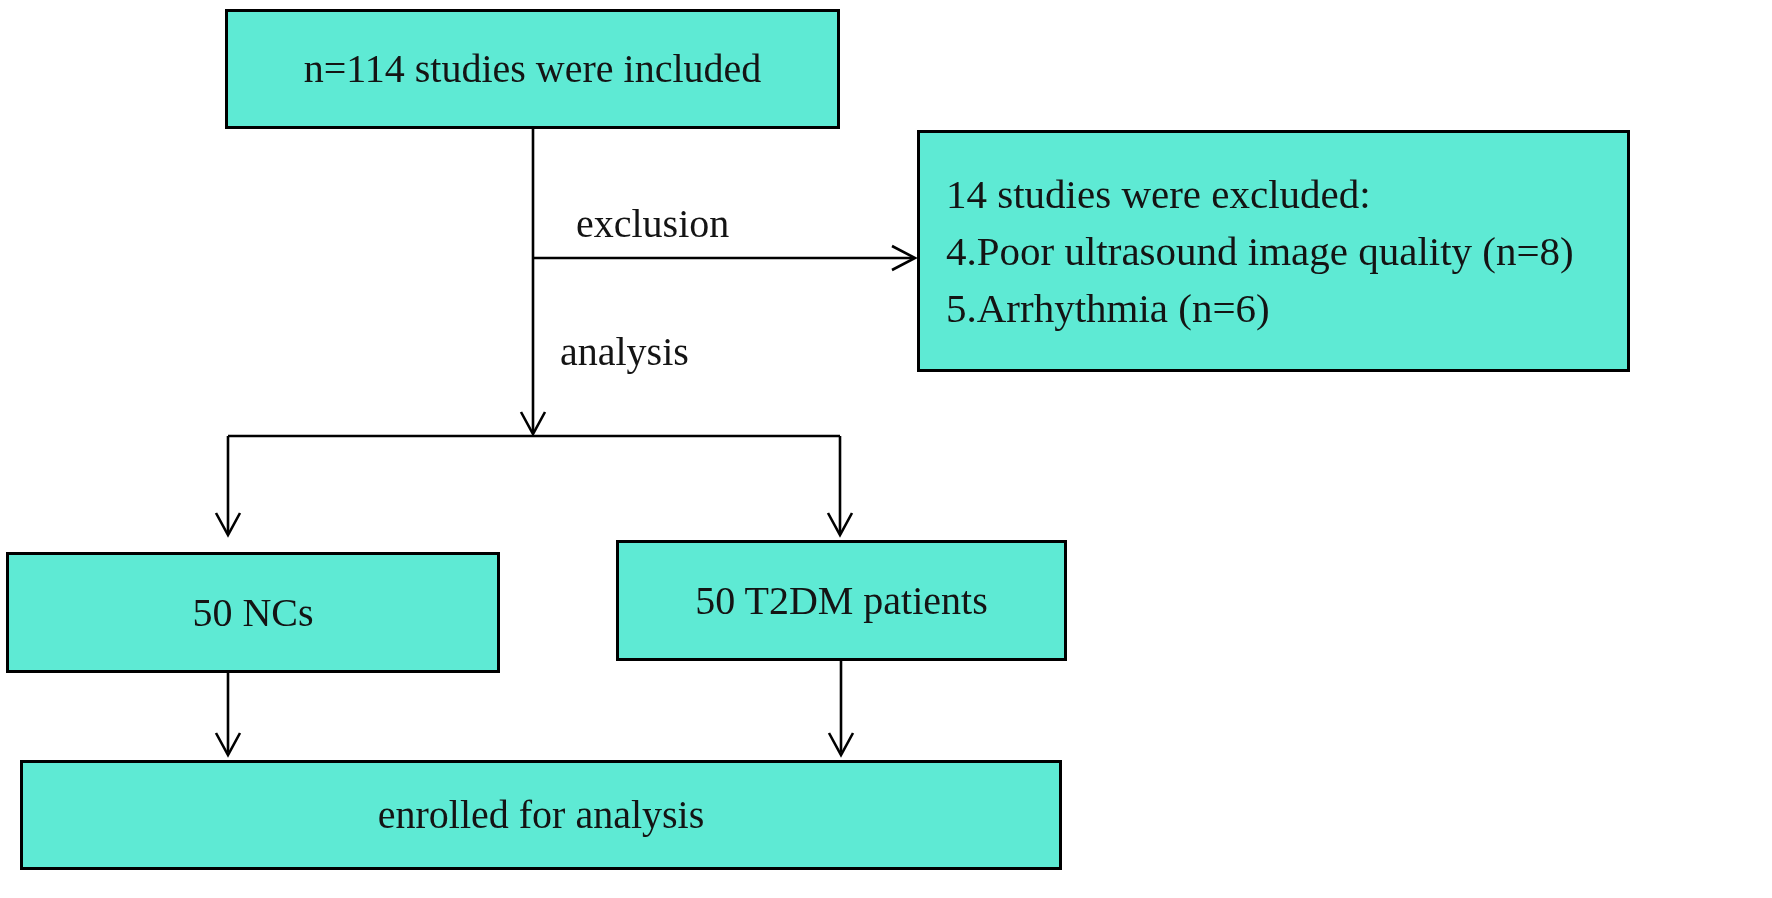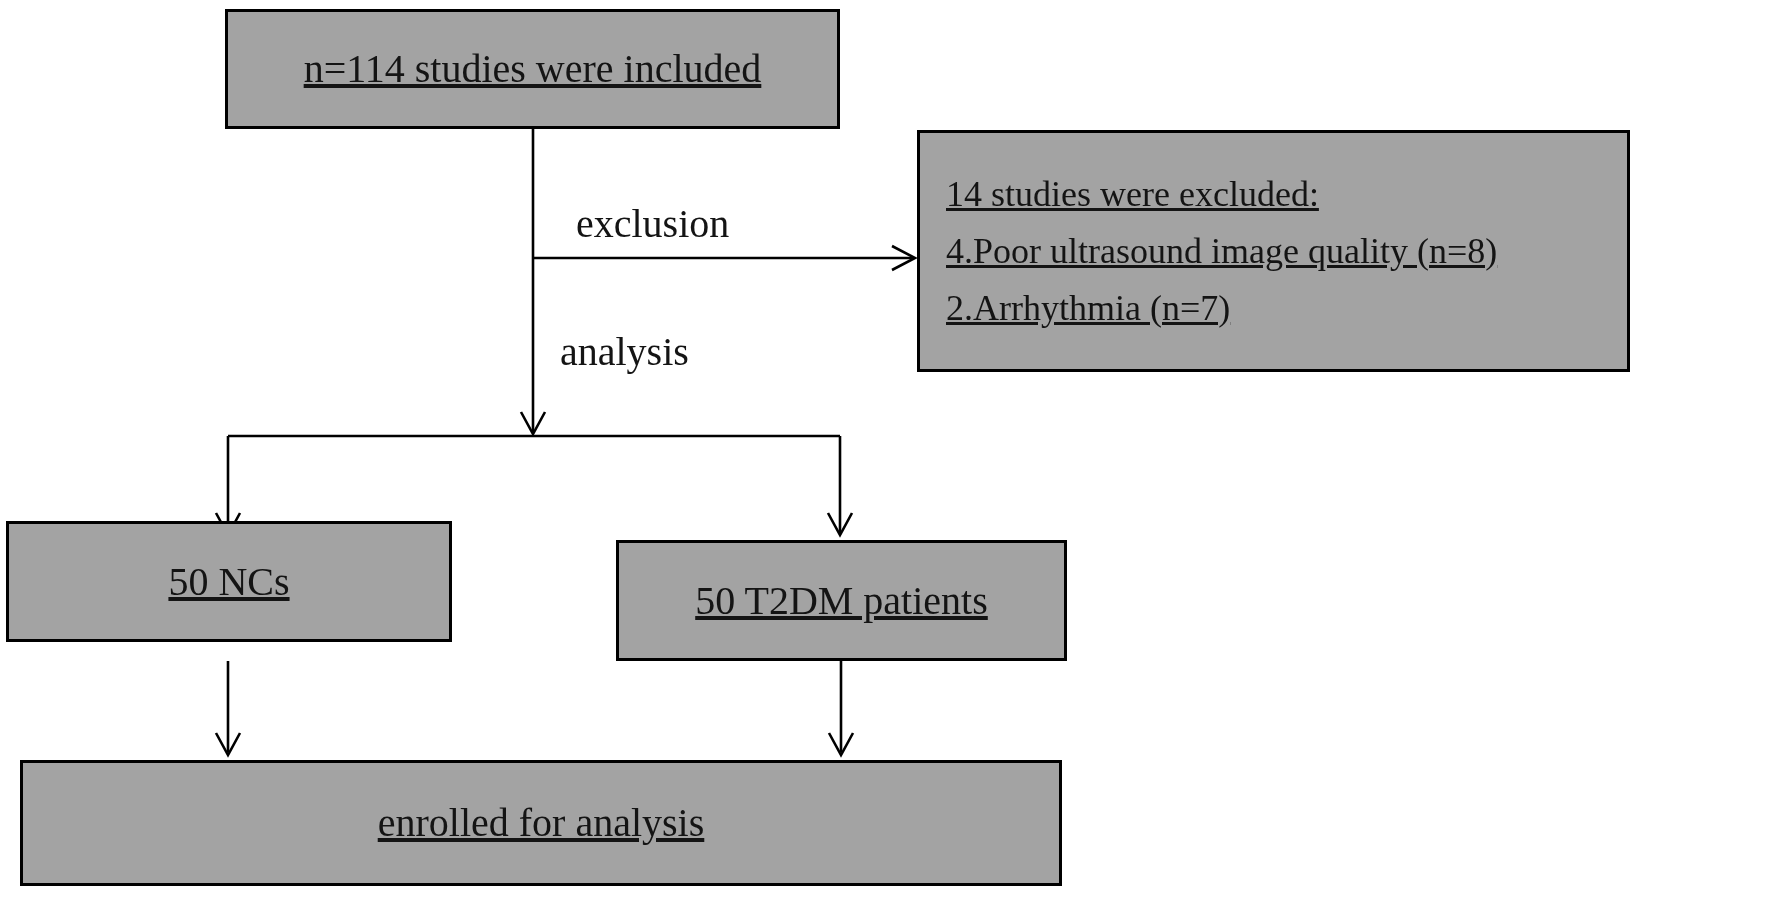--- a/index.html
+++ b/index.html
@@ -25,44 +25,43 @@
   }
   .connectors line, .connectors path {
     stroke: #000000;
     stroke-width: 2.6;
     fill: none;
   }
   .node {
     position: absolute;
     box-sizing: border-box;
     border: 3px solid #000000;
-    background: #a3a3a3;
+    background: #5eead4;
     display: flex;
     align-items: center;
     justify-content: center;
     text-align: center;
     font-size: 40px;
     line-height: 1.2;
-    text-decoration: underline;
   }
   .node-included  { left: 225px; top: 9px;   width: 615px;  height: 120px; }
   .node-excluded  {
     left: 917px; top: 130px; width: 713px; height: 242px;
     flex-direction: column;
     align-items: flex-start;
     justify-content: center;
     text-align: left;
     padding-left: 26px;
     padding-right: 10px;
-    font-size: 36px;
+    font-size: 41px;
   }
   .node-excluded .excl-line { line-height: 57px; white-space: nowrap; }
-  .node-ncs       { left: 6px;   top: 521px; width: 446px;  height: 121px; }
+  .node-ncs       { left: 6px;   top: 552px; width: 494px;  height: 121px; }
   .node-t2dm      { left: 616px; top: 540px; width: 451px;  height: 121px; align-items: center; }
-  .node-enrolled  { left: 20px;  top: 760px; width: 1042px; height: 126px; }
+  .node-enrolled  { left: 20px;  top: 760px; width: 1042px; height: 110px; }
   .edge-label {
     position: absolute;
     font-size: 40px;
     line-height: 48px;
     white-space: nowrap;
   }
   .edge-label-exclusion { left: 576px; top: 200px; }
   .edge-label-inclusion { left: 560px; top: 328px; }
 </style>
 </head>
@@ -91,21 +90,21 @@
     <path d="M 829 733 L 841 755 L 853 733"></path>
   </svg>
 
   <div class="node node-included">
     <span>n=114 studies were included</span>
   </div>
 
   <div class="node node-excluded">
     <div class="excl-line">14 studies were excluded:</div>
     <div class="excl-line">4.Poor ultrasound image quality (n=8)</div>
-    <div class="excl-line">2.Arrhythmia (n=7)</div>
+    <div class="excl-line">5.Arrhythmia (n=6)</div>
   </div>
 
   <div class="edge-label edge-label-exclusion">exclusion</div>
 
   <div class="edge-label edge-label-inclusion">analysis</div>
 
   <div class="node node-ncs">
     <span>50 NCs</span>
   </div>
 

